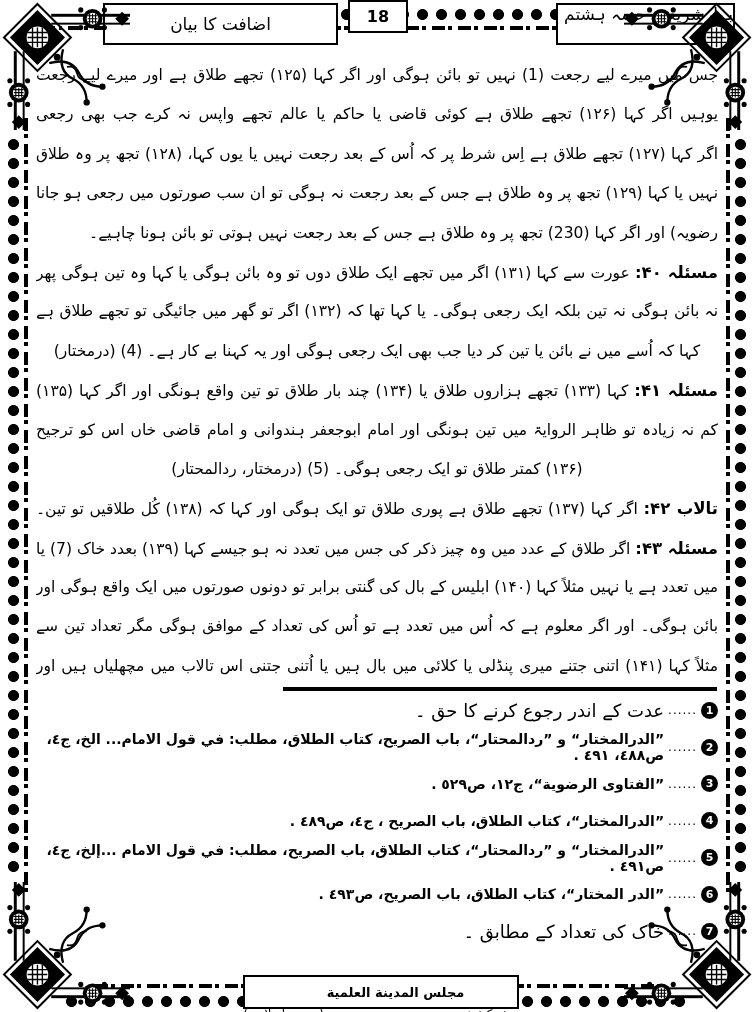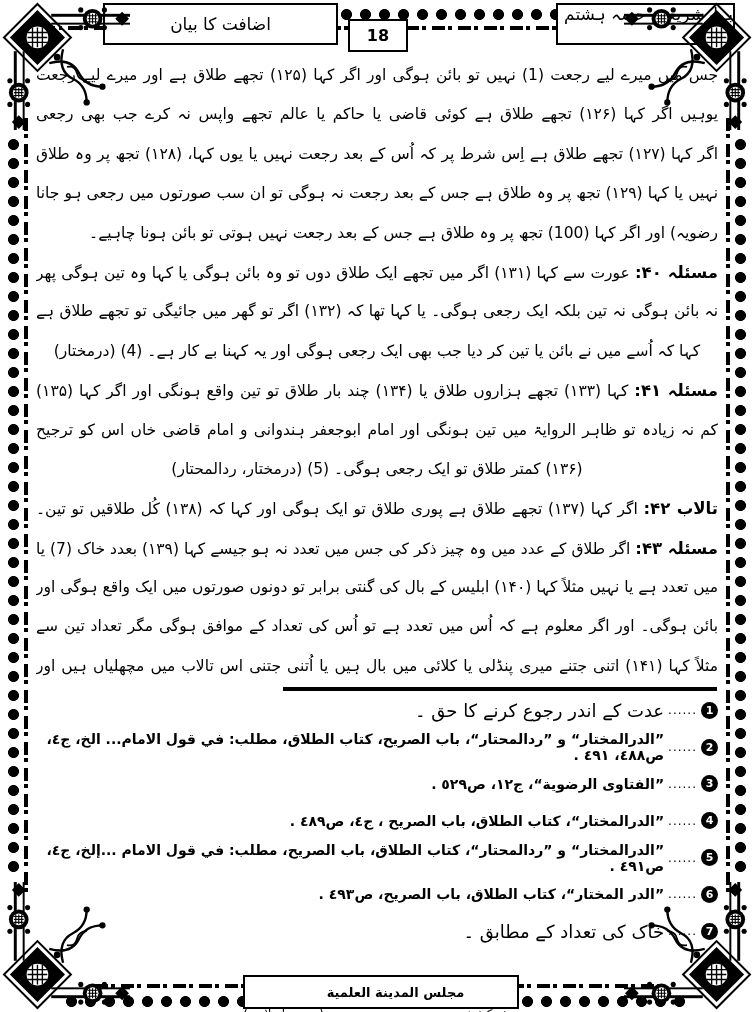--- a/index.html
+++ b/index.html
@@ -21,21 +21,21 @@
   .crn{position:absolute;width:128px;height:128px;z-index:3;}
   #c-tl{top:2px;left:2px;}
   #c-tr{top:2px;right:2px;transform:scaleX(-1);}
   #c-bl{bottom:2px;left:2px;transform:scaleY(-1);}
   #c-br{bottom:2px;right:2px;transform:scale(-1,-1);}
   
   .hbox{position:absolute;z-index:2;background:#fff;border:2.5px solid #000;
     display:flex;align-items:center;justify-content:center;direction:rtl;}
   .hbox.title{font-size:17px;text-align:right;}
   #box-right{top:3px;left:556px;width:175px;height:38px;}
-  #box-center{top:19px;left:348px;width:56px;height:29px;font-weight:bold;font-size:16px;
+  #box-center{top:0;left:348px;width:56px;height:29px;font-weight:bold;font-size:16px;
     font-family:"DejaVu Sans",sans-serif;direction:ltr;}
   #box-left{top:3px;left:103px;width:231px;height:38px;}
   
   .bodytext{position:absolute;top:56px;left:36px;right:36px;direction:rtl;z-index:1;}
   .bl{height:39.4px;line-height:39.4px;font-size:15.5px;overflow:hidden;
       text-align:justify;text-align-last:justify;white-space:normal;}
   .bl.end{text-align:right;text-align-last:right;}
   .bl.center{text-align:left;text-align-last:center;}
   .mas{font-weight:bold;font-size:16.5px;}
   .fnsep{position:absolute;left:283px;top:687px;width:434px;height:3.5px;background:#000;z-index:1;}
@@ -133,21 +133,21 @@
   </div>
   <div class="hbox title" id="box-left">
     <span>اضافت کا بیان</span>
   </div>
 
   <div class="bodytext">
     <div class="bl"><span>جس میں میرے لیے رجعت (1) نہیں تو بائن ہوگی اور اگر کہا (۱۲۵) تجھے طلاق ہے اور میرے لیے رجعت نہیں تو رجعی ہوگی۔</span></div>
     <div class="bl"><span>یوہیں اگر کہا (۱۲۶) تجھے طلاق ہے کوئی قاضی یا حاکم یا عالم تجھے واپس نہ کرے جب بھی رجعی ہوگی۔ (2) (درمختار، ردالمحتار) اور</span></div>
     <div class="bl"><span>اگر کہا (۱۲۷) تجھے طلاق ہے اِس شرط پر کہ اُس کے بعد رجعت نہیں یا یوں کہا، (۱۲۸) تجھ پر وہ طلاق ہے جس کے بعد رجعت</span></div>
     <div class="bl"><span>نہیں یا کہا (۱۲۹) تجھ پر وہ طلاق ہے جس کے بعد رجعت نہ ہوگی تو ان سب صورتوں میں رجعی ہو جانا چاہیے۔ (3) (فتاویٰ</span></div>
-    <div class="bl end"><span>رضویہ) اور اگر کہا (100) تجھ پر وہ طلاق ہے جس کے بعد رجعت نہیں ہوتی تو بائن ہونا چاہیے۔</span></div>
+    <div class="bl end"><span>رضویہ) اور اگر کہا (230) تجھ پر وہ طلاق ہے جس کے بعد رجعت نہیں ہوتی تو بائن ہونا چاہیے۔</span></div>
     <div class="bl"><b class="mas">مسئلہ ۴۰:</b><span> عورت سے کہا (۱۳۱) اگر میں تجھے ایک طلاق دوں تو وہ بائن ہوگی یا کہا وہ تین ہوگی پھر اُسے طلاق دی تو</span></div>
     <div class="bl"><span>نہ بائن ہوگی نہ تین بلکہ ایک رجعی ہوگی۔ یا کہا تھا کہ (۱۳۲) اگر تو گھر میں جائیگی تو تجھے طلاق ہے پھر مکان میں جانے سے پہلے</span></div>
     <div class="bl center"><span>کہا کہ اُسے میں نے بائن یا تین کر دیا جب بھی ایک رجعی ہوگی اور یہ کہنا بے کار ہے۔ (4) (درمختار)</span></div>
     <div class="bl"><b class="mas">مسئلہ ۴۱:</b><span> کہا (۱۳۳) تجھے ہزاروں طلاق یا (۱۳۴) چند بار طلاق تو تین واقع ہونگی اور اگر کہا (۱۳۵) تجھے طلاق نہ</span></div>
     <div class="bl"><span>کم نہ زیادہ تو ظاہر الروایۃ میں تین ہونگی اور امام ابوجعفر ہندوانی و امام قاضی خاں اس کو ترجیح دیتے ہیں کہ دو واقع ہوں اور اگر کہا</span></div>
     <div class="bl center"><span>(۱۳۶) کمتر طلاق تو ایک رجعی ہوگی۔ (5) (درمختار، ردالمحتار)</span></div>
     <div class="bl"><b class="mas">تالاب ۴۲:</b><span> اگر کہا (۱۳۷) تجھے طلاق ہے پوری طلاق تو ایک ہوگی اور کہا کہ (۱۳۸) کُل طلاقیں تو تین۔ (6) (درمختار)</span></div>
     <div class="bl"><b class="mas">مسئلہ ۴۳:</b><span> اگر طلاق کے عدد میں وہ چیز ذکر کی جس میں تعدد نہ ہو جیسے کہا (۱۳۹) بعدد خاک (7) یا معلوم نہ ہو کہ اس</span></div>
     <div class="bl"><span>میں تعدد ہے یا نہیں مثلاً کہا (۱۴۰) ابلیس کے بال کی گنتی برابر تو دونوں صورتوں میں ایک واقع ہوگی اور اِن دونوں مثالوں میں وہ</span></div>
     <div class="bl"><span>بائن ہوگی۔ اور اگر معلوم ہے کہ اُس میں تعدد ہے تو اُس کی تعداد کے موافق ہوگی مگر تعداد تین سے زیادہ ہو تو تین ہی ہونگی باقی لغو</span></div>

